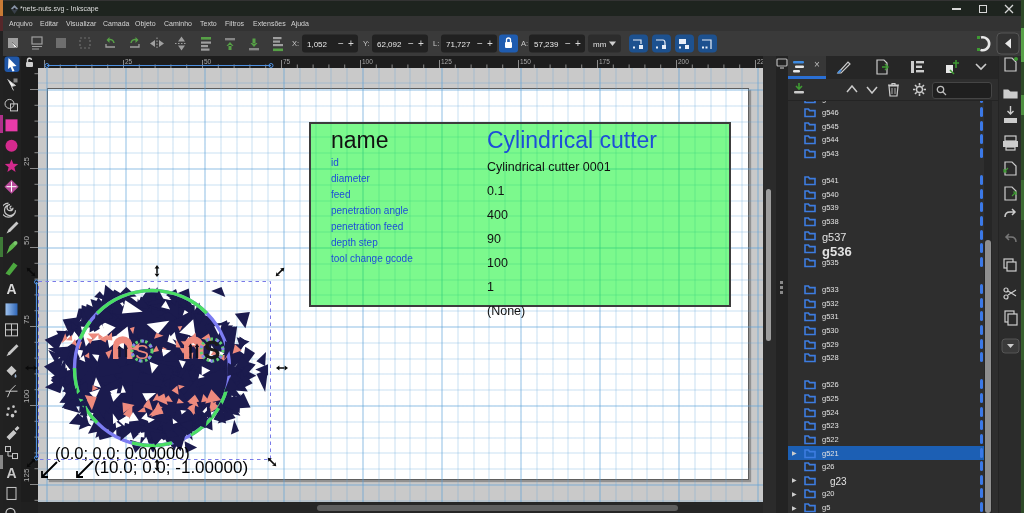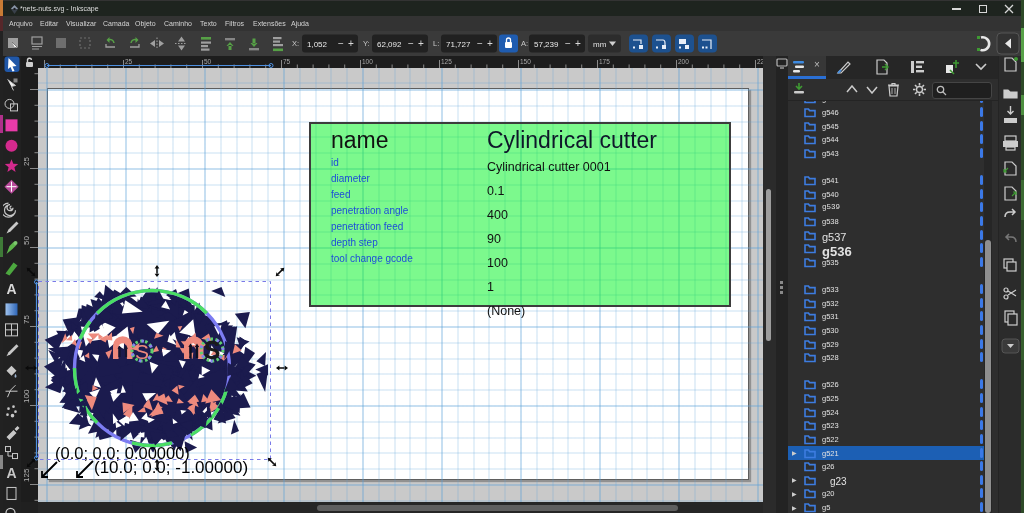--- a/index.html
+++ b/index.html
@@ -311,21 +311,21 @@
   </svg>
 </div>
 
 <div class="abs" style="left:38px;top:68px;width:725px;height:434px;background:#c9c9c9;overflow:hidden;">
   <div class="abs" style="left:8.5px;top:20px;width:702px;height:392px;background:#fff;border:1px solid #5e5e5e;box-shadow:2px 2px 1px rgba(0,0,0,0.28);"></div>
 
   <div class="abs" style="left:0;top:0;width:725px;height:434px;background-image:repeating-linear-gradient(to right, rgba(88,158,214,0.42) 0px, rgba(88,158,214,0.42) 1px, transparent 1px, transparent 79px),repeating-linear-gradient(to bottom, rgba(88,158,214,0.42) 0px, rgba(88,158,214,0.42) 1px, transparent 1px, transparent 79px),repeating-linear-gradient(to right, rgba(88,158,214,0.32) 0px, rgba(88,158,214,0.32) 1px, transparent 1px, transparent 15.8px),repeating-linear-gradient(to bottom, rgba(88,158,214,0.32) 0px, rgba(88,158,214,0.32) 1px, transparent 1px, transparent 15.8px);background-position:8.5px 21.5px;"></div>
 
   <div class="abs" style="left:271px;top:54px;width:422px;height:185px;background:rgba(6,243,38,0.525);border:2px solid #3c3c3c;">
     <span class="abs" style="left:20px;top:3px;font-size:23px;color:#111;">name</span>
-    <span class="abs" style="left:176px;top:3px;font-size:23px;color:#0f172a;">Cylindrical cutter</span>
+    <span class="abs" style="left:176px;top:3px;font-size:23px;color:#1d4ed8;">Cylindrical cutter</span>
     <span class="abs" style="left:20px;top:31px;font-size:10px;color:#1d4ed8;line-height:16px;white-space:pre;">id
 diameter
 feed
 penetration angle
 penetration feed
 depth step
 tool change gcode</span>
     <span class="abs" style="left:176px;top:31px;font-size:12.5px;color:#111;line-height:24px;white-space:pre;">Cylindrical cutter 0001
 0.1
 400
@@ -1044,21 +1044,21 @@
         <svg style="position:absolute;left:16px;top:1.5px" width="12" height="11" viewBox="0 0 12 11">
           <path d="M1,2 h3.4 l1.2,1.6 H11 V9.5 H1Z" fill="none" stroke="#3d7ce0" stroke-width="1.6"></path>
         </svg>
         <span style="position:absolute;left:34px;top:2.5px;font-size:7.5px;color:#e2e2e2;">g540</span>
         <span style="position:absolute;left:192px;top:1.5px;width:3px;height:10px;background:#3b79e8;border-radius:1.5px;"></span>
       </div>
       <div style="position:absolute;left:0;top:144.9px;width:196px;height:13.62px;">
         <svg style="position:absolute;left:16px;top:1.5px" width="12" height="11" viewBox="0 0 12 11">
           <path d="M1,2 h3.4 l1.2,1.6 H11 V9.5 H1Z" fill="none" stroke="#3d7ce0" stroke-width="1.6"></path>
         </svg>
-        <span style="position:absolute;left:34px;top:2.5px;font-size:7.5px;color:#e2e2e2;font-family:Liberation Mono, monospace;">g539</span>
+        <span style="position:absolute;left:34px;top:2.5px;font-size:7.5px;color:#e2e2e2;">g539</span>
         <span style="position:absolute;left:192px;top:1.5px;width:3px;height:10px;background:#3b79e8;border-radius:1.5px;"></span>
       </div>
       <div style="position:absolute;left:0;top:158.5px;width:196px;height:13.62px;">
         <svg style="position:absolute;left:16px;top:1.5px" width="12" height="11" viewBox="0 0 12 11">
           <path d="M1,2 h3.4 l1.2,1.6 H11 V9.5 H1Z" fill="none" stroke="#3d7ce0" stroke-width="1.6"></path>
         </svg>
         <span style="position:absolute;left:34px;top:2.5px;font-size:7.5px;color:#e2e2e2;">g538</span>
         <span style="position:absolute;left:192px;top:1.5px;width:3px;height:10px;background:#3b79e8;border-radius:1.5px;"></span>
       </div>
       <div style="position:absolute;left:0;top:172.1px;width:196px;height:13.62px;">

